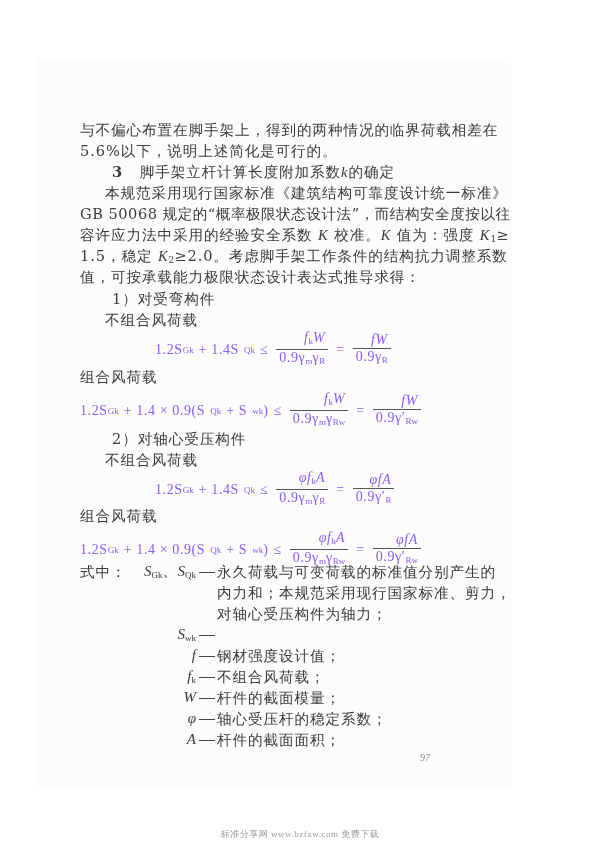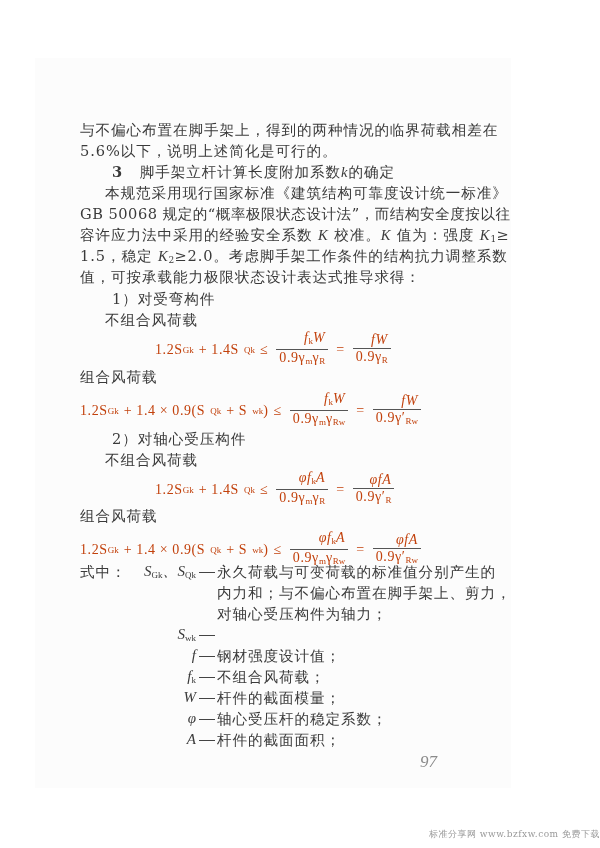--- a/index.html
+++ b/index.html
@@ -18,21 +18,21 @@
     font-size: 14.6px; line-height: 21px; white-space: nowrap;
     letter-spacing: 0.9px;
   }
   .indent1 { left: 112px; }
   .bold { font-weight: bold; }
   .it { font-style: italic; font-family: "Liberation Serif", serif; }
   sub { font-size: 9px; vertical-align: -2px; letter-spacing: 0; }
   
   .formula {
     position: absolute; white-space: nowrap; font-size: 14px;
-    font-family: "Liberation Serif", serif; color: #c2410c;
+    font-family: "Liberation Serif", serif; color: #8b5cf6;
     display: flex; align-items: center; letter-spacing: 0.6px;
   }
   .frac {
     display: inline-flex; flex-direction: column; align-items: flex-end;
     margin: 0 3px; vertical-align: middle;
   }
   .frac .num { padding: 0 3px; line-height: 16px; font-size: 14px; }
   .frac .den { padding: 0 3px; line-height: 16px; border-top: 1px solid #555; font-size: 14px; }
   .op { margin: 0 5px; }
   
@@ -41,26 +41,26 @@
   }
   .sym {
     position: absolute; text-align: right; width: 140px; left: 56px;
     font-family: "Liberation Serif", serif; font-style: italic; font-size: 15px; letter-spacing: 0;
   }
   .sym sub { font-style: normal; }
   .dash { position: absolute; left: 199px; width: 16px; top: 11px; border-top: 1px solid #444; }
   .deftext { position: absolute; left: 217px; }
   .label { position: absolute; left: 80px; }
   .pagenum {
-    position: absolute; left: 420px; top: 752px; font-size: 17px;
+    position: absolute; left: 420px; top: 752px; font-size: 10px;
     font-style: italic; color: #8a8a8a; font-family: "Liberation Serif", serif;
   }
   .watermark {
-    position: absolute; left: 0; width: 600px; top: 828px; text-align: right;
-    font-size: 9px; color: #9a9a9a; letter-spacing: 0.5px;
+    position: absolute; left: 0; width: 600px; top: 828px; text-align: center;
+    font-size: 9px; color: #9a9a9a; letter-spacing: 0.5px; font-family: Liberation Serif, serif;
   }
 </style>
 </head>
 <body>
 
 <div class="page"></div>
 
 <div class="line" style="top:119px">与不偏心布置在脚手架上，得到的两种情况的临界荷载相差在</div>
 <div class="line" style="top:140px">5.6%以下，说明上述简化是可行的。</div>
 <div class="line indent1" style="top:161px">
@@ -160,21 +160,21 @@
   </span>
 </div>
 
 <div class="def" style="top:561px;left:0;width:600px;height:21px">
   <span class="label">式中：</span>
   <span class="sym"><span>S</span><sub>Gk</sub><span>、S</span><sub>Qk</sub></span>
   <span class="dash"></span>
   <span class="deftext">永久荷载与可变荷载的标准值分别产生的</span>
 </div>
 <div class="def" style="top:582px;left:0;width:600px;height:21px">
-  <span class="deftext">内力和；与不偏心布置在脚手架上、剪力，</span>
+  <span class="deftext">内力和；本规范采用现行国家标准、剪力，</span>
 </div>
 <div class="def" style="top:603px;left:0;width:600px;height:21px">
   <span class="deftext">对轴心受压构件为轴力；</span>
 </div>
 <div class="def" style="top:624px;left:0;width:488px;height:21px">
   <span class="sym"><span>S</span><sub>wk</sub></span>
   <span class="dash"></span>
 </div>
 <div class="def" style="top:645px;left:0;width:600px;height:21px">
   <span class="sym"><span>f</span></span>

